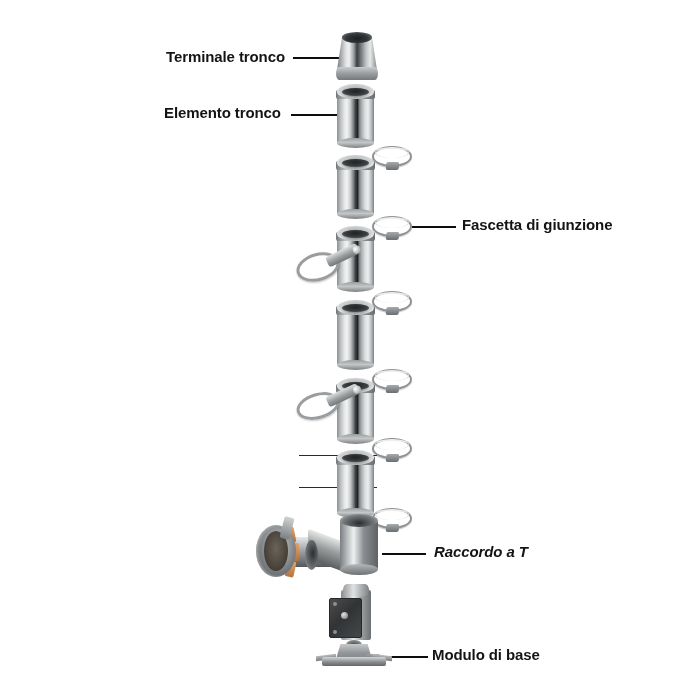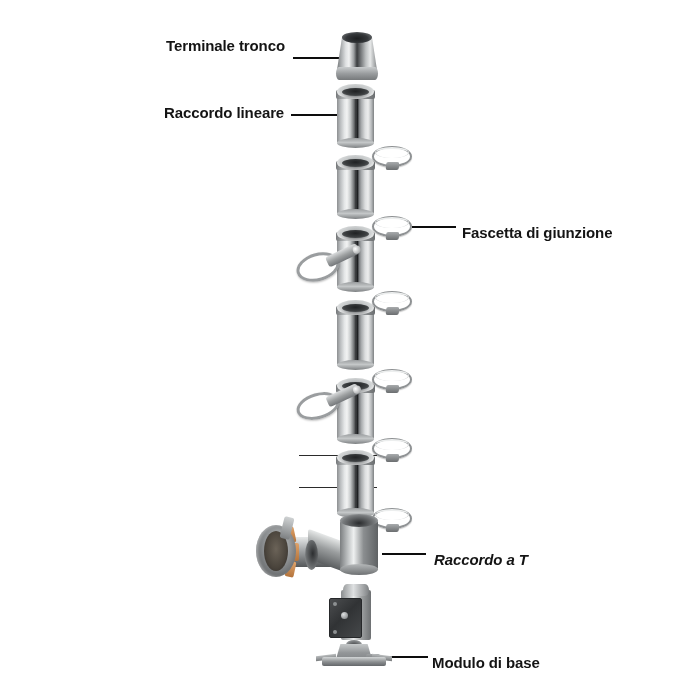--- a/index.html
+++ b/index.html
@@ -12,21 +12,21 @@
   }
   #stage{position:absolute;inset:0;width:700px;height:700px;}
   .lbl{
     position:absolute;
     font-weight:bold;
     font-size:15px;
     color:#141414;
     white-space:nowrap;
     letter-spacing:-0.1px;
   }
-  .lbl.right{text-align:left;margin-top:8px;}
+  .lbl.right{text-align:left;}
   .lbl.left{text-align:right;}
   .leader{position:absolute;background:#0d0d0d;height:2px;}
   .thinline{position:absolute;background:#2b2b2b;height:1px;}
 
   
   .pipe{position:absolute;}
   .pipe .body{
     position:absolute;left:0;right:0;top:8px;bottom:4px;
     background:
       linear-gradient(90deg,
@@ -235,24 +235,24 @@
     background:linear-gradient(180deg,#9da0a2,#63666 8);
     background:linear-gradient(180deg,#9da0a2,#636668);
     border-radius:2px;
   }
 </style>
 </head>
 <body>
 
 <div id="stage">
 
-  <div class="lbl left" id="lbl0" style="left: 166px; top: 37px;">Terminale tronco</div>
+  <div class="lbl left" id="lbl0" style="left: 166px; top: 48px;">Terminale tronco</div>
   <div class="leader" id="ldr0" style="left: 293px; top: 57px; width: 46px;"></div>
 
-  <div class="lbl left" id="lbl1" style="left: 164px; top: 104px;">Raccordo lineare</div>
+  <div class="lbl left" id="lbl1" style="left: 164px; top: 104px;">Elemento tronco</div>
   <div class="leader" id="ldr1" style="left: 291px; top: 114px; width: 48px;"></div>
 
   <div class="lbl right" id="lbl2" style="left: 462px; top: 216px;">Fascetta di giunzione</div>
   <div class="leader" id="ldr2" style="left: 412px; top: 226px; width: 44px;"></div>
 
   <div class="lbl right" id="lbl3" style="left: 434px; top: 543px; font-style: italic;">Raccordo a T</div>
   <div class="leader" id="ldr3" style="left: 382px; top: 553px; width: 44px;"></div>
 
   <div class="lbl right" id="lbl4" style="left: 432px; top: 646px;">Modulo di base</div>
   <div class="leader" id="ldr4" style="left: 384px; top: 656px; width: 44px;"></div>

